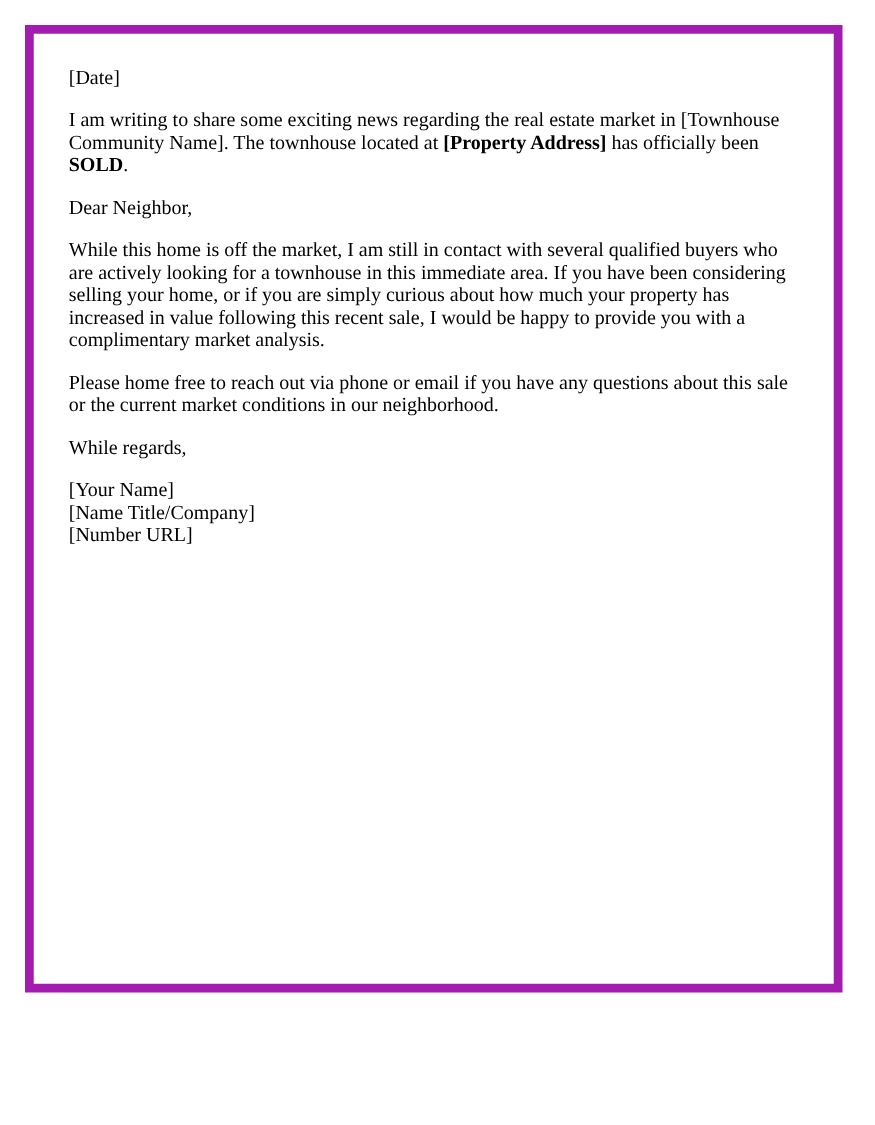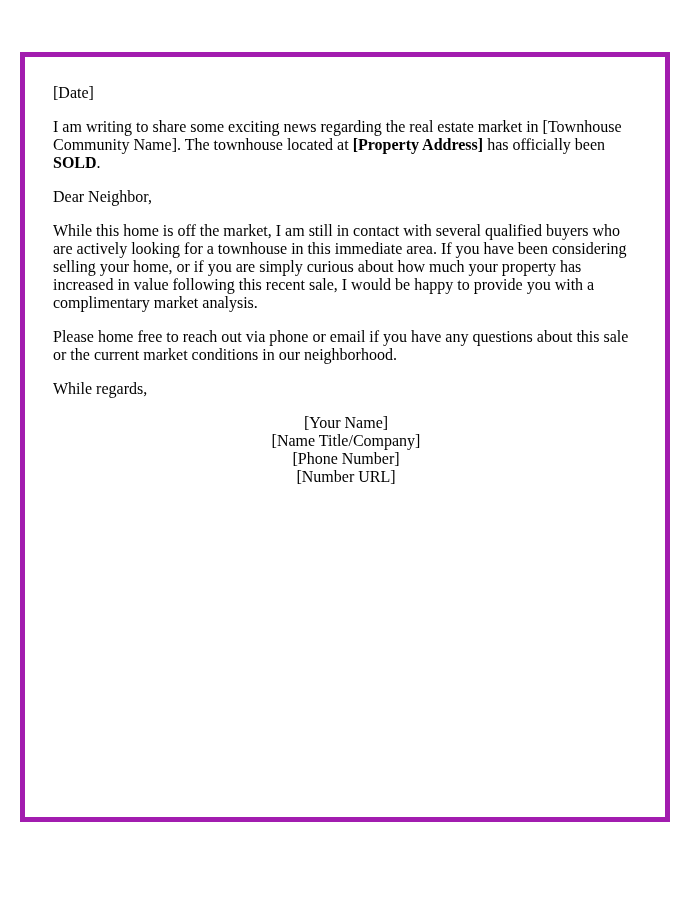--- a/index.html
+++ b/index.html
@@ -13,52 +13,49 @@
       position: relative;
       font-family: "Liberation Serif", "DejaVu Serif", serif;
       color: #000000;
     }
     .page {
       position: absolute;
       left: 20px;
       top: 20px;
       width: 640px;
       height: 760px;
-      border: 5px solid #a21caf;
+      border: 7px solid #a21caf;
       box-sizing: content-box;
-      margin-top: 32px;
     }
     .letter {
       position: absolute;
       left: 28px;
       top: 27px;
       width: 586px;
       font-size: 16px;
       line-height: 18px;
     }
     .letter p {
       margin: 0 0 16px 0;
     }
     .sig-line {
       display: block;
-      text-align: center;
     }
     b { font-weight: bold; }
   </style>
 </head>
 <body>
 
 <div class="page">
   <div class="letter">
     <p>[Date]</p>
     <p><span>I am writing to share some exciting news regarding the real estate market in [Townhouse Community Name]. The townhouse located at </span><b>[Property Address]</b><span> has officially been </span><b>SOLD</b><span>.</span></p>
     <p>Dear Neighbor,</p>
     <p>While this home is off the market, I am still in contact with several qualified buyers who are actively looking for a townhouse in this immediate area. If you have been considering selling your home, or if you are simply curious about how much your property has increased in value following this recent sale, I would be happy to provide you with a complimentary market analysis.</p>
     <p>Please home free to reach out via phone or email if you have any questions about this sale or the current market conditions in our neighborhood.</p>
     <p>While regards,</p>
     <p>
       <span class="sig-line">[Your Name]</span>
       <span class="sig-line">[Name Title/Company]</span>
-      <span class="sig-line">[Phone Number]</span>
       <span class="sig-line">[Number URL]</span>
     </p>
   </div>
 </div>
 
 </body></html>

